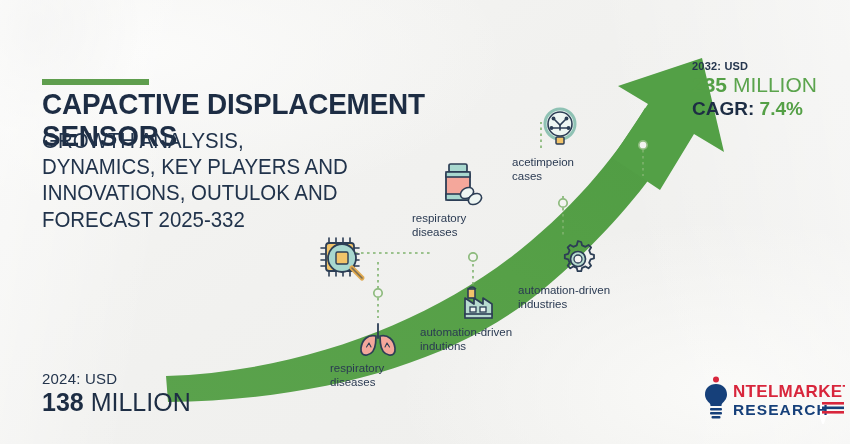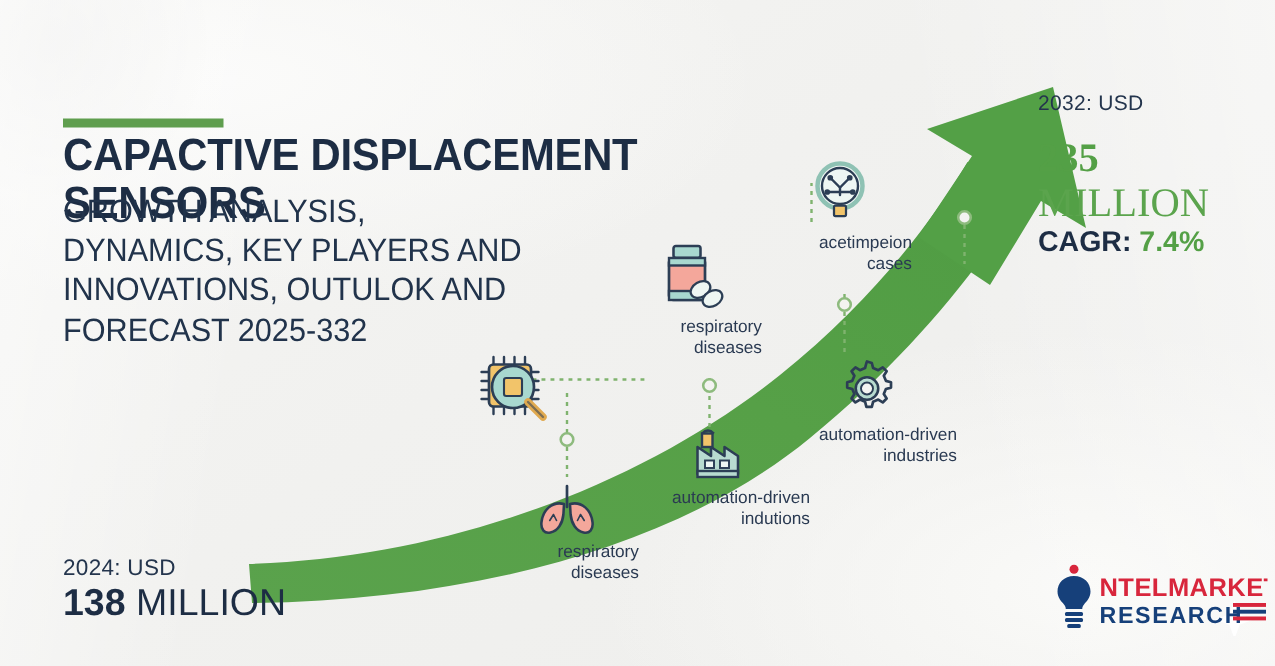--- a/index.html
+++ b/index.html
@@ -99,49 +99,49 @@
   .start-callout .val .num { font-weight: bold; }
   .start-callout .val .unit { font-weight: normal; }
 
   .end-callout {
     position: absolute;
     left: 692px; top: 60px;
     text-align: left;
   }
   .end-callout .yr {
     font-family: "Liberation Sans Narrow", "Liberation Sans", sans-serif;
-    font-size: 14px;
-    font-weight: normal;
+    font-size: 11px;
+    font-weight: bold;
     color: #24354d;
     letter-spacing: 0.2px;
     line-height: 1.2;
   }
   .end-callout .val {
-    font-family: Liberation Serif, serif;
-    font-size: 27px;
+    font-family: Liberation Sans, sans-serif;
+    font-size: 21px;
     font-weight: bold;
     color: #54a046;
     line-height: 1.12;
-    margin-top: 13px;
+    margin-top: 0;
   }
   .end-callout .val .unit { font-weight: normal; color:#5ba44d; }
   .end-callout .cagr {
     font-family: "Liberation Sans Narrow", "Liberation Sans", sans-serif;
     font-size: 19px;
     font-weight: bold;
     color: #1d2d44;
     line-height: 1.2;
     margin-top: 1px;
   }
   .end-callout .cagr .pct { color: #54a046; margin-top: 44px; }
 
   
   .node {
     position: absolute;
-    text-align: right;
+    text-align: left;
   }
   .node .ico {
     display: block;
     margin: 0 auto;
   }
   .node .lbl {
     font-family: "Liberation Sans", sans-serif;
     font-size: 11.5px;
     color: #2a3a52;
     line-height: 1.25;

